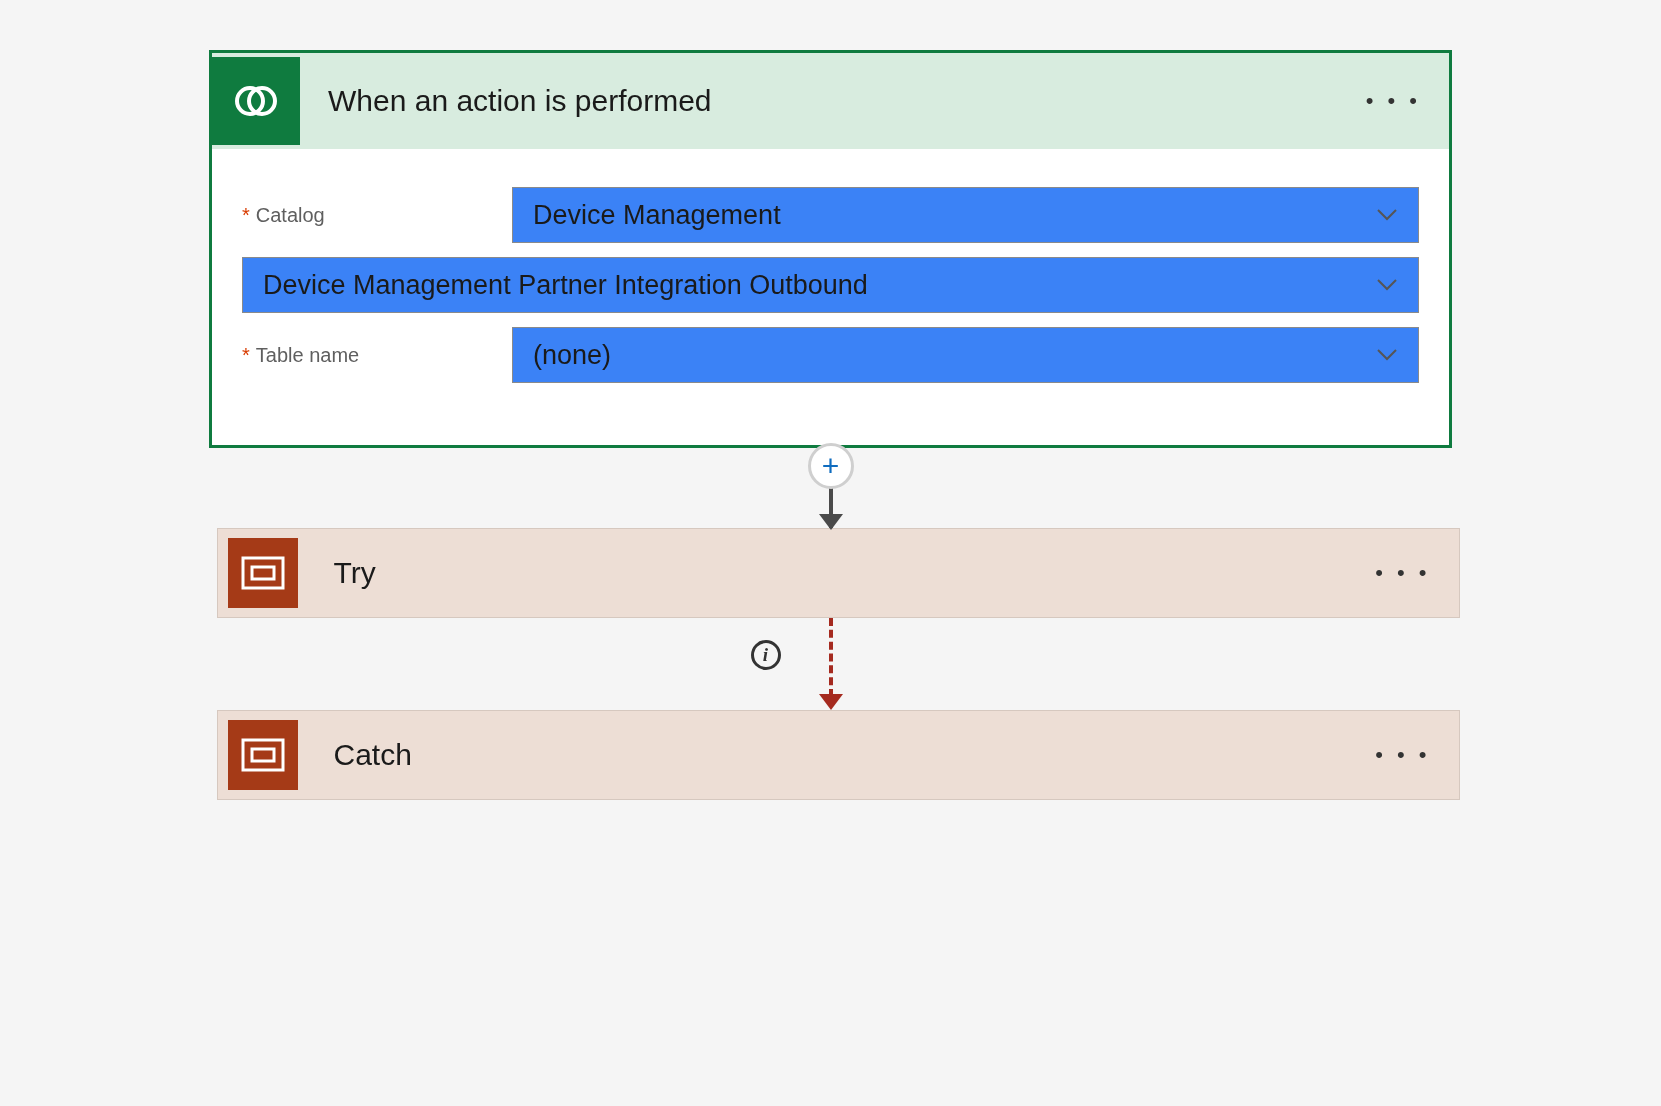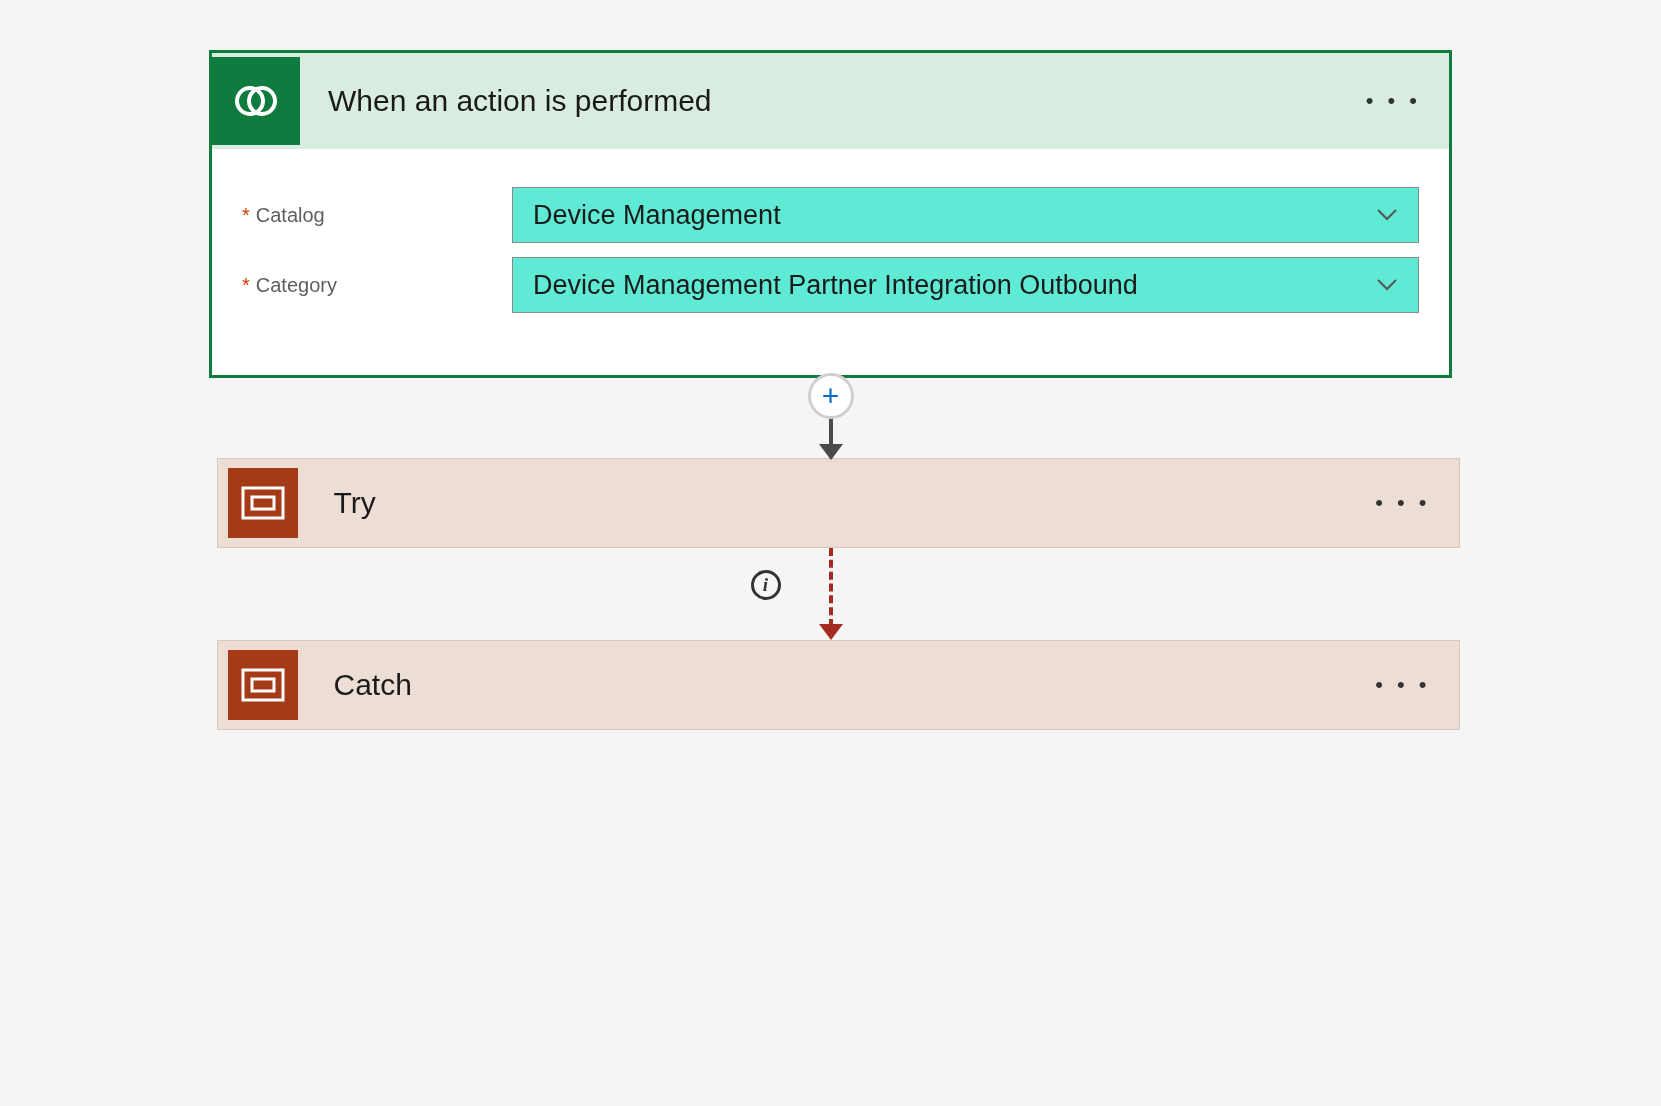--- a/index.html
+++ b/index.html
@@ -55,21 +55,21 @@
   .select {
     flex: 1;
     height: 56px;
     border: 1px solid #8a8a8a;
     display: flex;
     align-items: center;
     justify-content: space-between;
     padding: 0 20px;
     font-size: 27px;
     color: #1a1a1a;
-    background: #5eead4;
+    background: #3b82f6;
     cursor: pointer;
   }
   .select .chevron { color: #444; }
 
   
   .connector-1 { position: relative; height: 80px; width: 40px; }
   .conn-line-solid {
     position: absolute; left: 50%; top: 0; width: 4px; height: 100%;
     background: #4a4a4a; transform: translateX(-50%);
   }
@@ -150,31 +150,41 @@
           <span>Device Management</span>
           <span class="chevron">
               <svg width="22" height="14" viewBox="0 0 22 14">
                 <polyline points="2,2 11,11 20,2" fill="none" stroke="#555" stroke-width="2"></polyline>
               </svg>
             </span>
         </div>
       </div>
 
       <div class="form-row">
-        <div class="label"><span class="req">*</span><span>Category</span></div>
         <div class="select">
           <span>Device Management Partner Integration Outbound</span>
           <span class="chevron">
               <svg width="22" height="14" viewBox="0 0 22 14">
                 <polyline points="2,2 11,11 20,2" fill="none" stroke="#555" stroke-width="2"></polyline>
               </svg>
             </span>
         </div>
       </div>
 
+      <div class="form-row">
+        <div class="label"><span class="req">*</span><span>Table name</span></div>
+        <div class="select">
+          <span>(none)</span>
+          <span class="chevron">
+              <svg width="22" height="14" viewBox="0 0 22 14">
+                <polyline points="2,2 11,11 20,2" fill="none" stroke="#555" stroke-width="2"></polyline>
+              </svg>
+            </span>
+        </div>
+      </div>
 
       <div class="form-row">
       </div>
 
     </div>
   </div>
 
   <div class="connector-1">
     <div class="conn-line-solid"></div>
     <div class="plus-badge">

